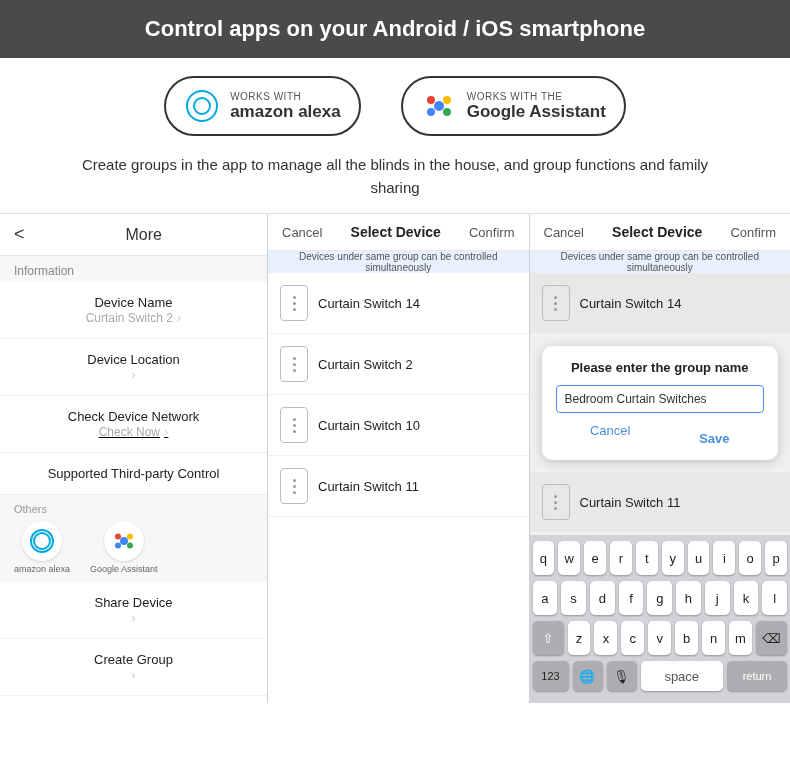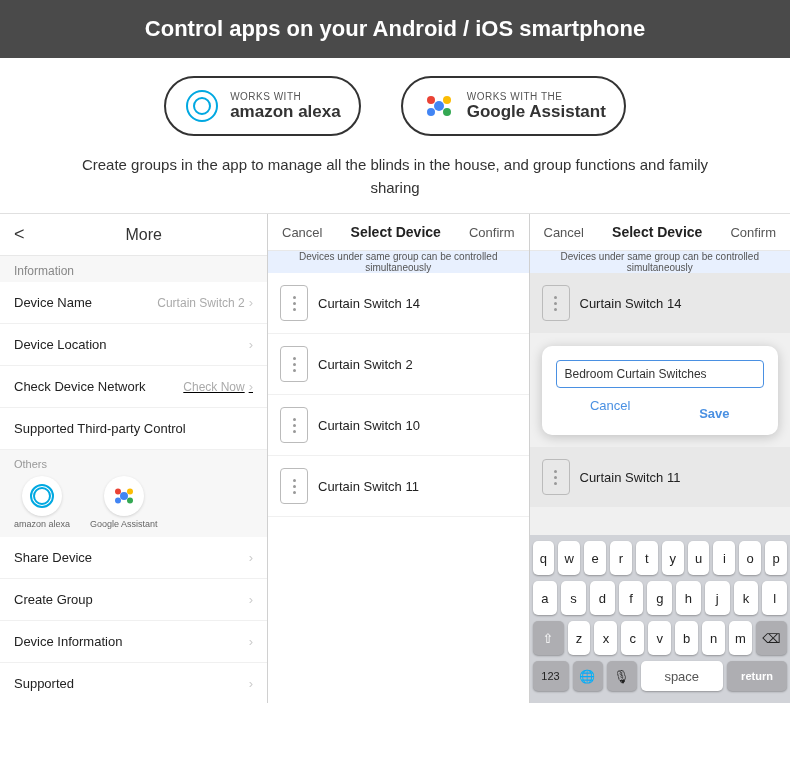--- a/index.html
+++ b/index.html
@@ -107,20 +107,21 @@
       background: #f7f7f7;
     }
 
     .menu-item {
       display: flex;
       align-items: center;
       justify-content: space-between;
       padding: 13px 14px;
       border-bottom: 1px solid #f0f0f0;
       background: #fff;
+      flex-direction: column;
     }
     .menu-item-label {
       font-size: 13px;
       color: #222;
     }
     .menu-item-value {
       font-size: 12px;
       color: #aaa;
       margin-right: 4px;
     }
@@ -338,21 +339,20 @@
       flex: 1;
       max-width: 140px;
       font-size: 13px;
       color: #555;
     }
     .key-return {
       background: #aeaeb2;
       width: 60px;
       font-size: 11px;
       color: #fff;
-      font-weight: bold;
     }
     .key-bottom {
       height: 30px;
     }
   </style>
 </head>
 <body>
 
 <div class="header-bar">
   <span>Control apps on your Android / iOS smartphone</span>
@@ -525,20 +525,21 @@
       <div class="device-list-item" style="background:#e8e8e8;">
         <div class="device-icon">
           <div class="device-icon-dot"></div>
             <div class="device-icon-dot"></div>
             <div class="device-icon-dot"></div>
         </div>
         <span class="device-name">Curtain Switch 14</span>
       </div>
 
       <div class="group-name-dialog">
+        <div class="dialog-title">Please enter the group name</div>
         <input class="dialog-input" type="text" value="Bedroom Curtain Switches" style="">
         <div class="dialog-buttons">
           <span class="dialog-btn-cancel">Cancel</span>
           <span class="dialog-btn-save">Save</span>
         </div>
       </div>
 
       <div class="device-list-item" style="background:#e8e8e8;">
         <div class="device-icon">
           <div class="device-icon-dot"></div>

